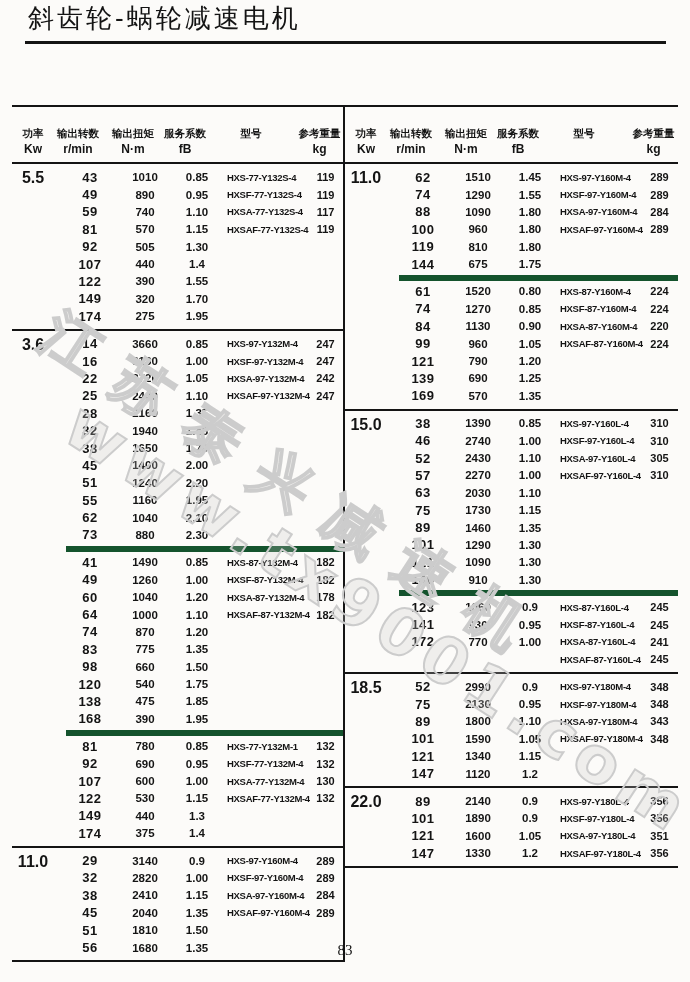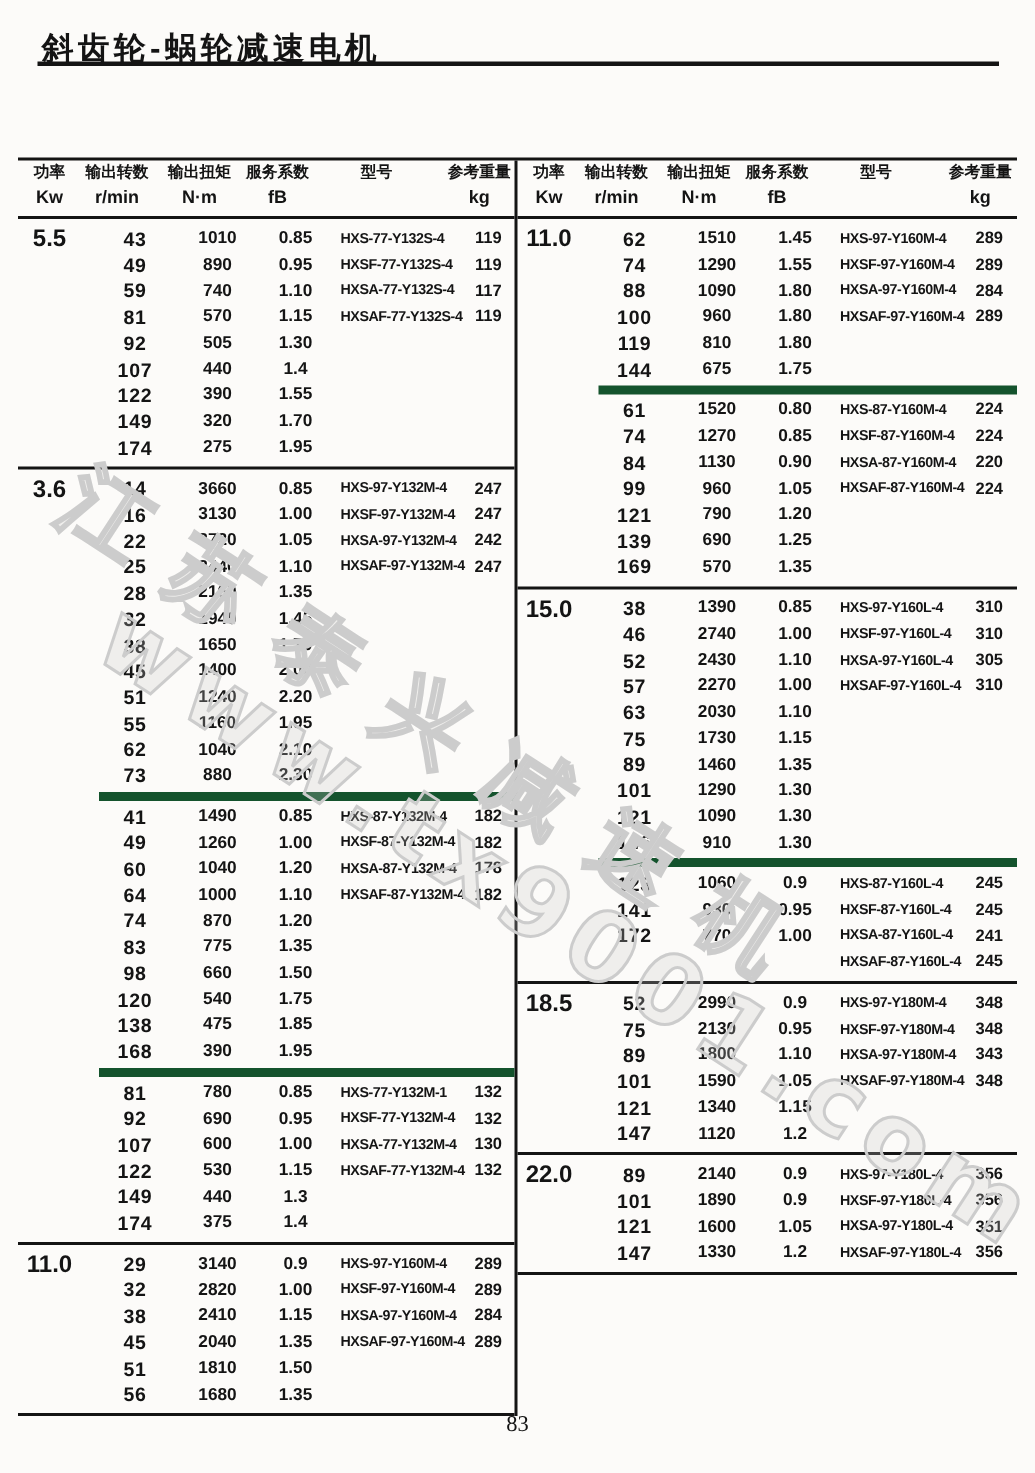--- a/index.html
+++ b/index.html
@@ -4,34 +4,34 @@
 <style>
   html,body{margin:0;padding:0;}
   body{background:#e8e8e8;}
   .page{
     position:relative;width:690px;height:982px;margin:0 auto;
     background:var(--bg,#fcfbf9);color:var(--ink,#141414);
     font-family:"Liberation Sans","DejaVu Sans",sans-serif;
     overflow:hidden;
   }
   .doc-title{
-    position:absolute;left:28px;top:18px;
-    font-size:21px;font-weight:bold;letter-spacing:3px;white-space:nowrap;
+    position:absolute;left:28px;top:1px;
+    font-size:26px;font-weight:normal;letter-spacing:3px;white-space:nowrap;
   }
   .title-rule{position:absolute;left:25px;top:41px;width:641px;height:3px;background:var(--ink,#141414);}
   .tables{
     position:absolute;left:12px;top:105px;width:666px;
     display:flex;border-top:2px solid var(--ink,#141414);
   }
   .half{width:333px;box-sizing:border-box;}
   .half.left{border-right:2px solid var(--ink,#141414);}
   .head{
     display:grid;grid-template-columns:42px 48px 62px 42px 90px 1fr;
     border-bottom:2px solid var(--ink,#141414);
-    padding:0 0 5px;text-align:center;font-weight:bold;
+    padding:18px 0 5px;text-align:center;font-weight:bold;
   }
   .hcell .h1{font-size:10.5px;line-height:1.55;}
   .hcell .h2{font-size:12px;line-height:1.35;}
   .section{display:flex;border-bottom:2px solid var(--ink,#141414);gap:12px;}
   .power{
     width:42px;box-sizing:border-box;flex:none;
     font-size:16px;font-weight:bold;text-align:center;padding-top:5px;
   }
   .groups{flex:1;min-width:0;padding:2px 0;}
   .group{padding:2px 0;}

